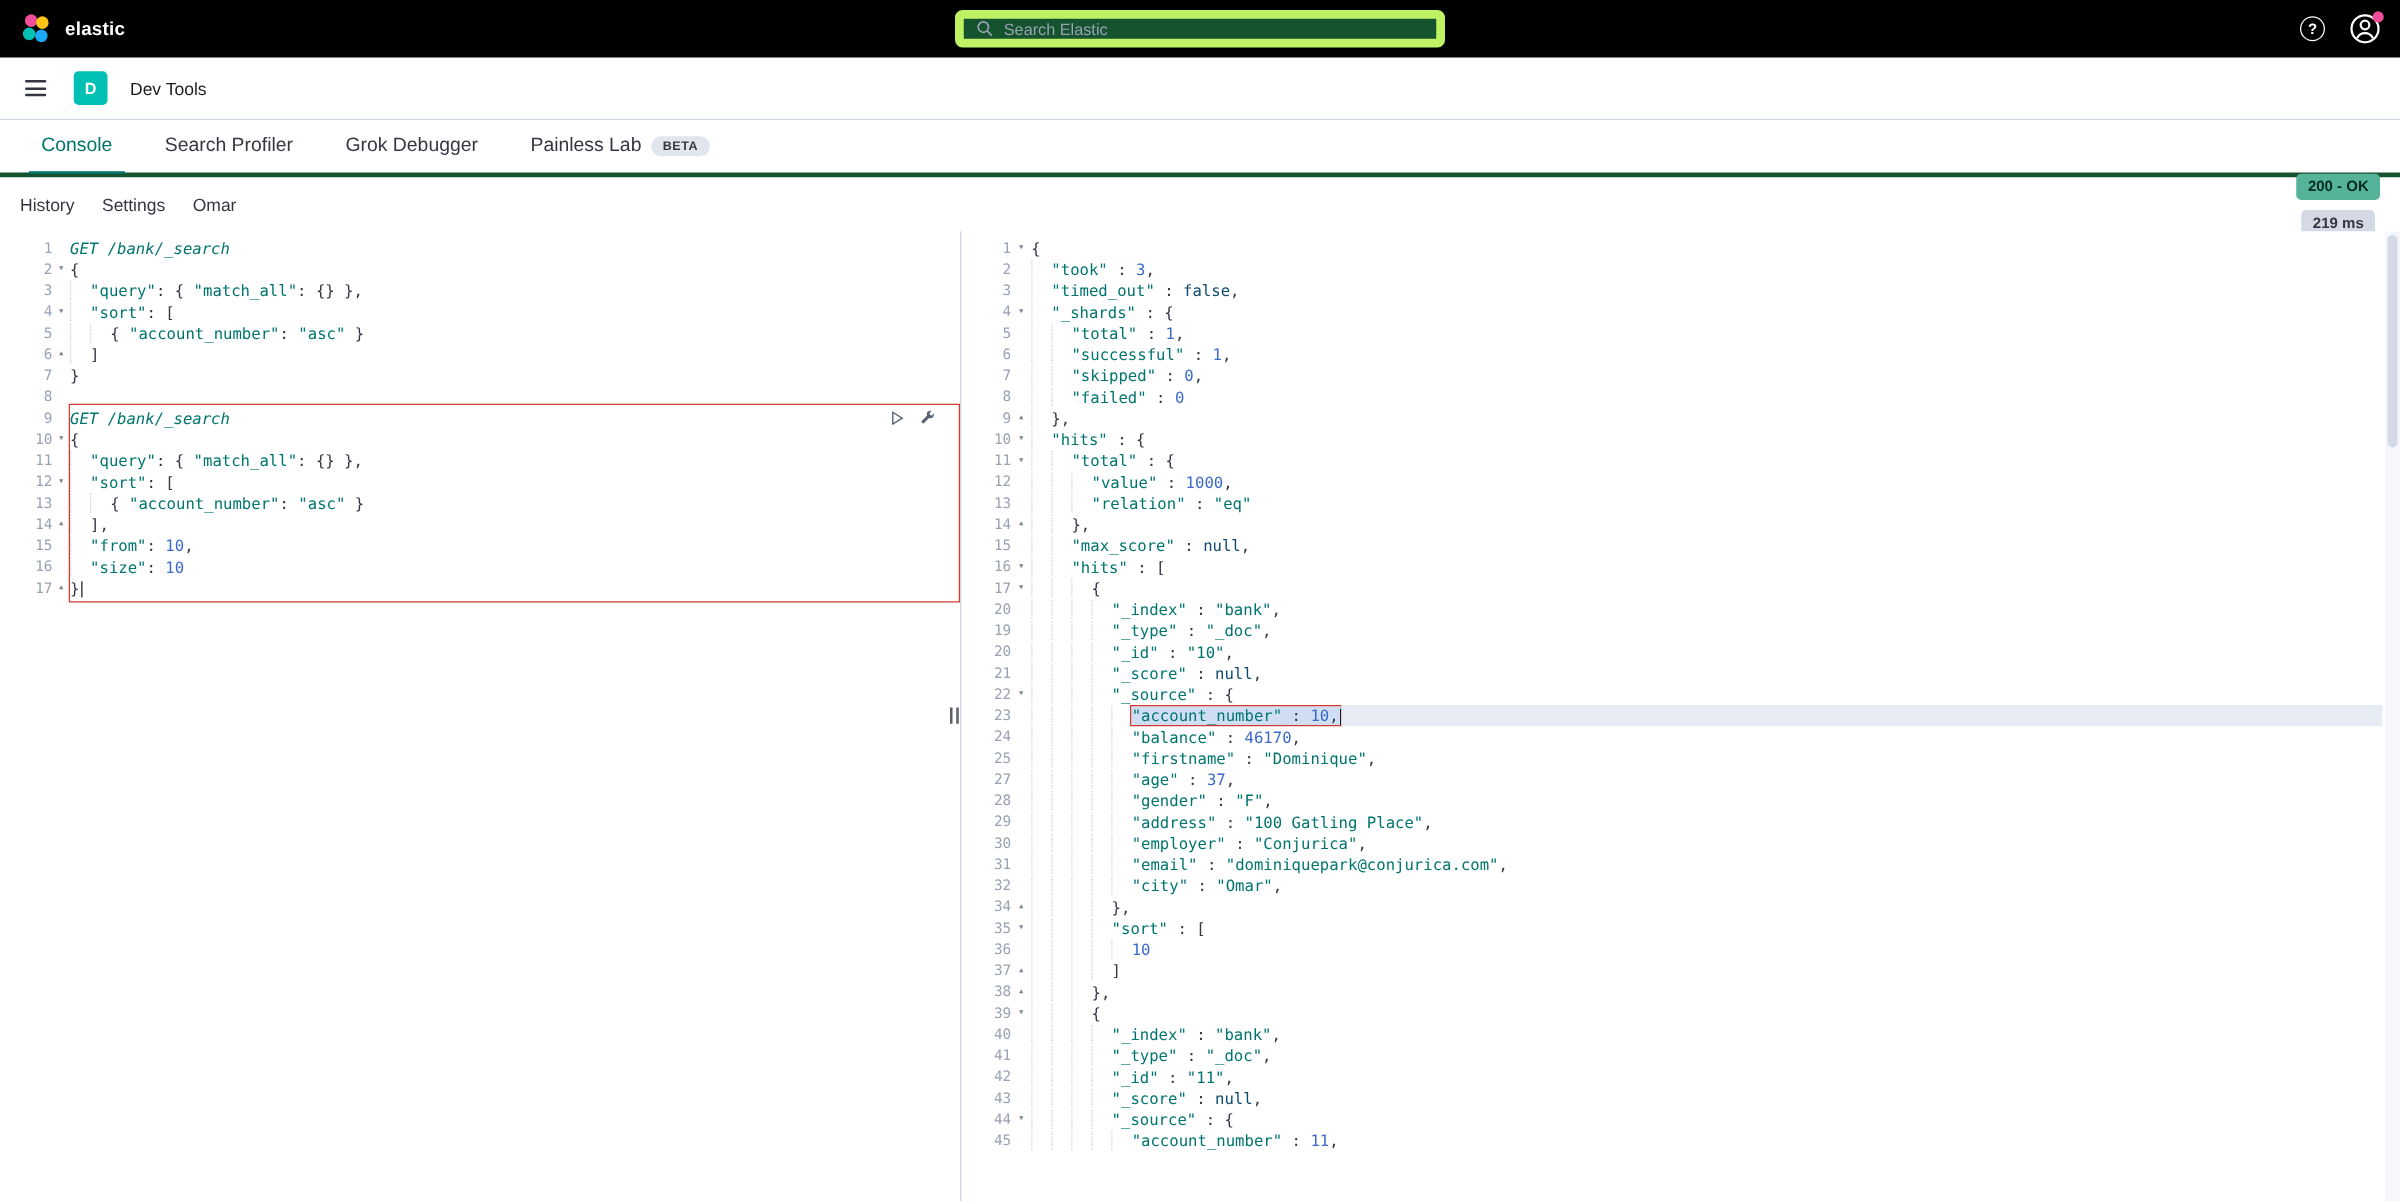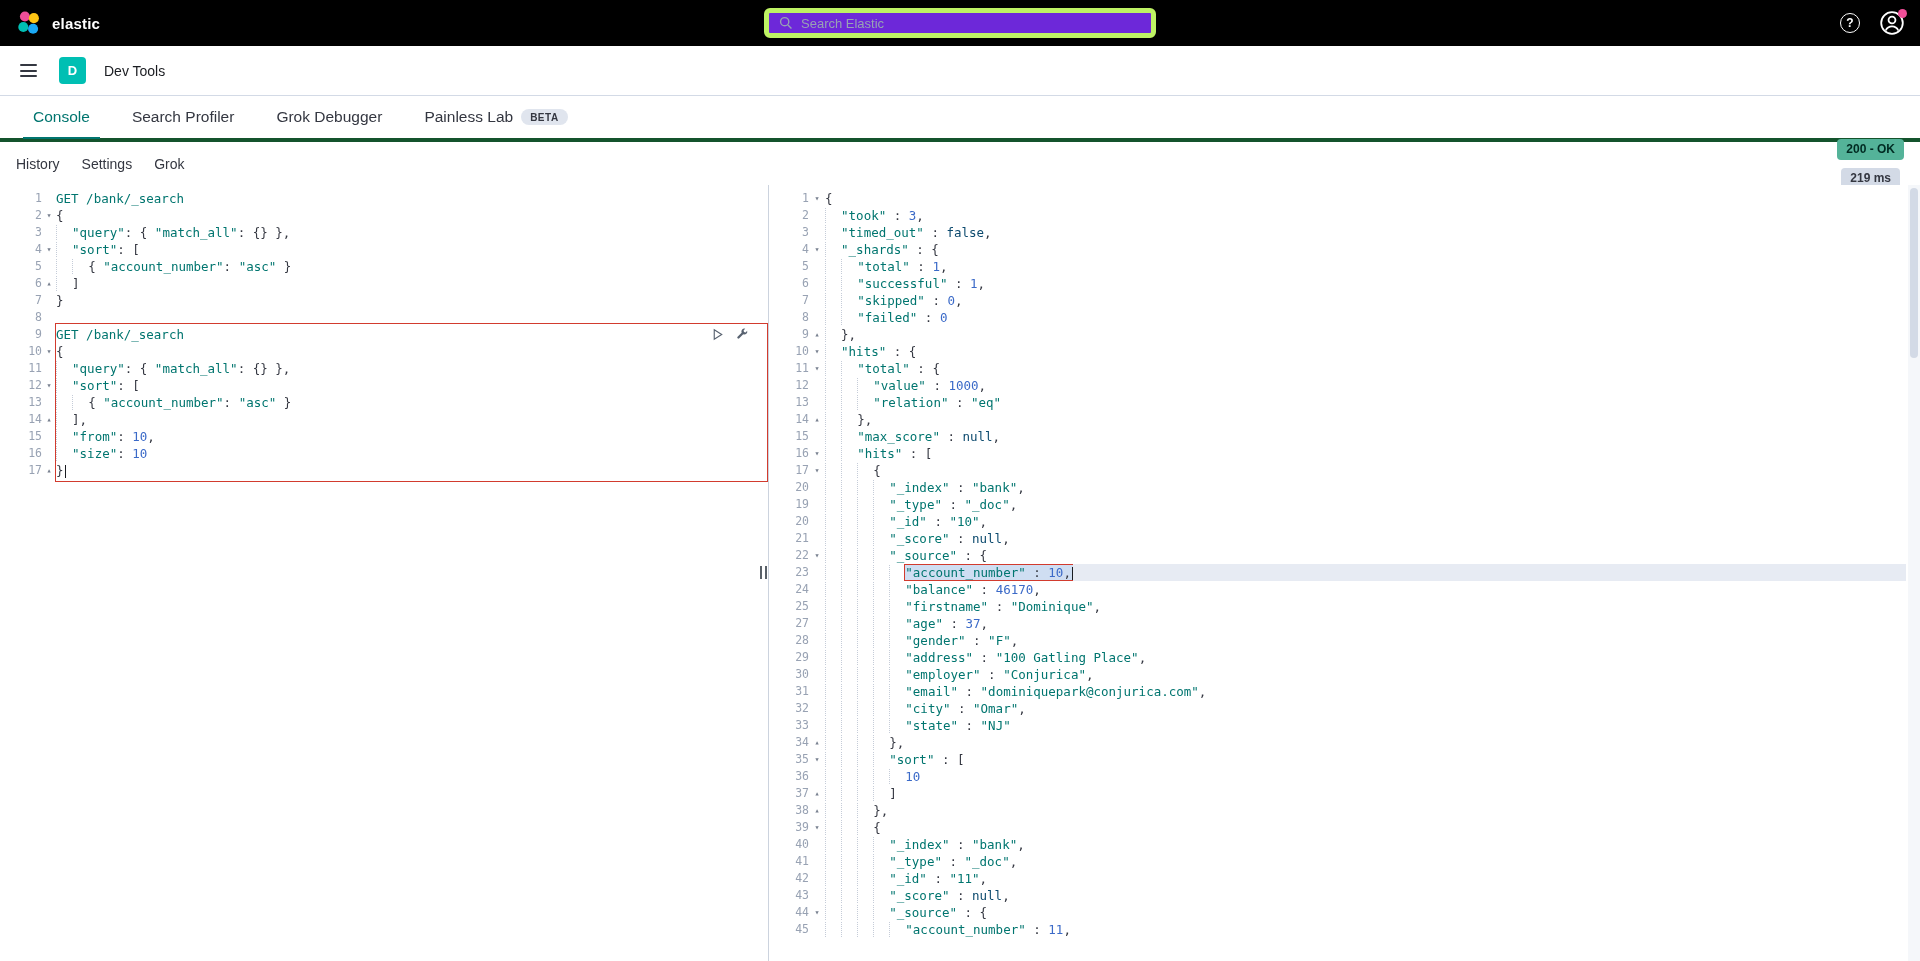--- a/index.html
+++ b/index.html
@@ -4,21 +4,21 @@
 <style>
   * { margin:0; padding:0; box-sizing:border-box; }
   html,body { width:1920px; height:961px; overflow:hidden; background:#fff;
               font-family:"Liberation Sans", sans-serif; color:#343741; }
 
   
   .header { height:46px; background:#000; display:flex; align-items:center;
             padding:0 16px; position:relative; }
   .brand { color:#fff; font-size:15px; font-weight:600; margin-left:10px; letter-spacing:.2px; }
   .search { position:absolute; left:50%; transform:translateX(-50%); width:392px; height:30px;
-            background:#6d28d9; border:5px solid #bef264; border-radius:6px;
+            background:#14532d; border:7px solid #bef264; border-radius:6px;
             display:flex; align-items:center; padding:0 10px; gap:8px; }
   .search input { flex:1; background:transparent; border:none; outline:none;
                   color:#d4dae5; font-size:13px; font-family:"Liberation Sans",sans-serif; }
   .search input::placeholder { color:#98a2b3; }
   .header-right { margin-left:auto; display:flex; align-items:center; gap:20px; }
   .help-circle { width:20px; height:20px; border:1.6px solid #fff; border-radius:50%;
                  color:#fff; font-size:12px; font-weight:700; display:flex;
                  align-items:center; justify-content:center; cursor:pointer; }
   .avatar-wrap { position:relative; width:24px; height:24px; cursor:pointer; }
   .notif-dot { position:absolute; top:-2px; right:-3px; width:9px; height:9px;
@@ -67,21 +67,21 @@
   .gutter { flex:0 0 auto; text-align:right; color:#98a2b3; font-size:11.5px; }
   .request-pane  .gutter { width:32px; }
   .response-pane .gutter { width:40px; }
   .fold { flex:0 0 14px; text-align:center; color:#7a8291; font-size:8.5px; cursor:pointer; }
   .response-pane .fold { flex-basis:16px; }
   .code { white-space:pre; color:#343741; }
   .ig { border-left:1px dotted #c5ccd8; }
   .tok-str    { color:#00756f; }
   .tok-num    { color:#3b6ac8; }
   .tok-lit    { color:#0c4a6e; }
-  .tok-method { color:#00756f; }
+  .tok-method { color:#00756f;font-style:italic; }
   .tok-pun    { color:#343741; }
 
   .line.active .filler { flex:1; background:#e7ebf3; }
   .sel { background:#cfdef2; outline:1.5px solid #d23b2e; }
   .cursor { display:inline-block; width:1.5px; height:13px; background:#1a1c21;
             vertical-align:middle; margin-left:1px; }
 
   .req-outline { position:absolute; border:1px solid #d23b2e; pointer-events:none; }
   .req-actions { position:absolute; display:flex; gap:10px; align-items:center; height:17px; }
   .icon-btn { background:none; border:none; padding:0; width:15px; height:15px;
@@ -153,21 +153,21 @@
     <button class="tab">
       <span>Painless Lab</span>
       <span class="beta">BETA</span>
     </button>
   </nav>
 
 <div class="menu">
   <span id="menu-links" style="display:flex; gap:22px;">
       <button class="menu-link">History</button>
       <button class="menu-link">Settings</button>
-      <button class="menu-link">Grok</button>
+      <button class="menu-link">Omar</button>
     </span>
   <span class="menu-right">
     <span class="badge ok">200 - OK</span>
     <span class="badge ms">219 ms</span>
   </span>
 </div>
 
 <main class="main">
   <div class="request-pane" id="request-editor">
       <div class="line">
@@ -425,25 +425,20 @@
         <span class="gutter">31</span>
         <span class="fold"></span>
         <span class="code"><span class="ig">  </span><span class="ig">  </span><span class="ig">  </span><span class="ig">  </span><span class="ig">  </span><span class="tok-str">"email"</span><span class="tok-pun"> : </span><span class="tok-str">"dominiquepark@conjurica.com"</span><span class="tok-pun">,</span></span>
       </div>
       <div class="line">
         <span class="gutter">32</span>
         <span class="fold"></span>
         <span class="code"><span class="ig">  </span><span class="ig">  </span><span class="ig">  </span><span class="ig">  </span><span class="ig">  </span><span class="tok-str">"city"</span><span class="tok-pun"> : </span><span class="tok-str">"Omar"</span><span class="tok-pun">,</span></span>
       </div>
       <div class="line">
-        <span class="gutter">33</span>
-        <span class="fold"></span>
-        <span class="code"><span class="ig">  </span><span class="ig">  </span><span class="ig">  </span><span class="ig">  </span><span class="ig">  </span><span class="tok-str">"state"</span><span class="tok-pun"> : </span><span class="tok-str">"NJ"</span></span>
-      </div>
-      <div class="line">
         <span class="gutter">34</span>
         <span class="fold">▴</span>
         <span class="code"><span class="ig">  </span><span class="ig">  </span><span class="ig">  </span><span class="ig">  </span><span class="tok-pun">},</span></span>
       </div>
       <div class="line">
         <span class="gutter">35</span>
         <span class="fold">▾</span>
         <span class="code"><span class="ig">  </span><span class="ig">  </span><span class="ig">  </span><span class="ig">  </span><span class="tok-str">"sort"</span><span class="tok-pun"> : [</span></span>
       </div>
       <div class="line">

